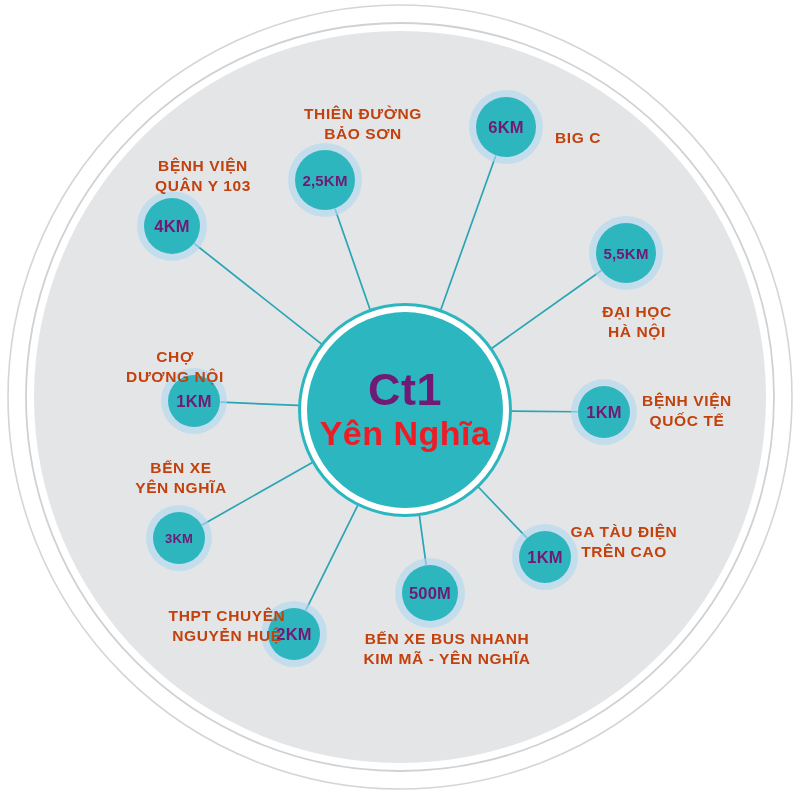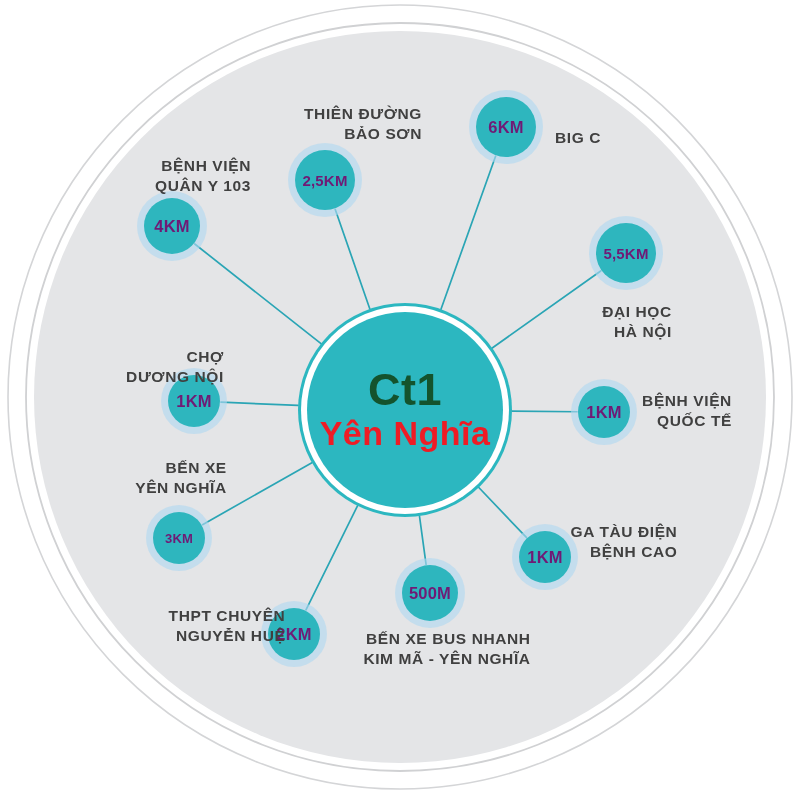--- a/index.html
+++ b/index.html
@@ -19,27 +19,27 @@
   }
   #canvas svg.layer {
     position: absolute;
     left: 0;
     top: 0;
     width: 800px;
     height: 794px;
   }
   .label {
     position: absolute;
-    color: #404040;
+    color: #c2410c;
     font-weight: bold;
     font-size: 15.5px;
     letter-spacing: 0.6px;
     line-height: 1.32;
     white-space: pre;
-    text-align: right;
+    text-align: center;
     transform: translate(-50%, -50%);
   }
   .badge {
     position: absolute;
     border-radius: 50%;
     background: #2eb6be;
     color: #701a75;
     font-weight: bold;
     display: flex;
     align-items: center;
@@ -55,21 +55,21 @@
     border-radius: 50%;
     background: #2cb7c0;
     transform: translate(-50%, -50%);
     display: flex;
     flex-direction: column;
     align-items: center;
     justify-content: center;
     box-shadow: 0 0 0 6px #ffffff, 0 0 0 9px #2cb7c0;
   }
   .hub-line1 {
-    color: #14532d;
+    color: #701a75;
     font-weight: bold;
     font-size: 45px;
     line-height: 1.04;
     letter-spacing: 0.5px;
   }
   .hub-line2 {
     color: #ee1c25;
     font-weight: bold;
     font-size: 34px;
     line-height: 1.18;
@@ -120,21 +120,21 @@
       <div class="label" style="left: 175px; top: 347px; margin-top: 20px;">CHỢ
 DƯƠNG NỘI</div>
       <div class="badge" style="left: 604px; top: 412px; width: 52px; height: 52px; font-size: 16.5px;">1KM</div>
       <div class="label" style="left: 687px; top: 411px;">BỆNH VIỆN
 QUỐC TẾ</div>
       <div class="badge" style="left: 179px; top: 538px; width: 52px; height: 52px; font-size: 13px;">3KM</div>
       <div class="label" style="left: 181px; top: 478px;">BẾN XE
 YÊN NGHĨA</div>
       <div class="badge" style="left: 545px; top: 557px; width: 52px; height: 52px; font-size: 16.5px;">1KM</div>
       <div class="label" style="left: 624px; top: 542px;">GA TÀU ĐIỆN
-BỆNH CAO</div>
+TRÊN CAO</div>
       <div class="badge" style="left: 294px; top: 634px; width: 52px; height: 52px; font-size: 16.5px;">2KM</div>
       <div class="label" style="left: 227px; top: 626px;">THPT CHUYÊN
 NGUYỄN HUỆ</div>
       <div class="badge" style="left: 430px; top: 593px; width: 56px; height: 56px; font-size: 16.5px;">500M</div>
       <div class="label" style="left: 447px; top: 649px;">BẾN XE BUS NHANH
 KIM MÃ - YÊN NGHĨA</div>
     </div>
 
 </div>
 

